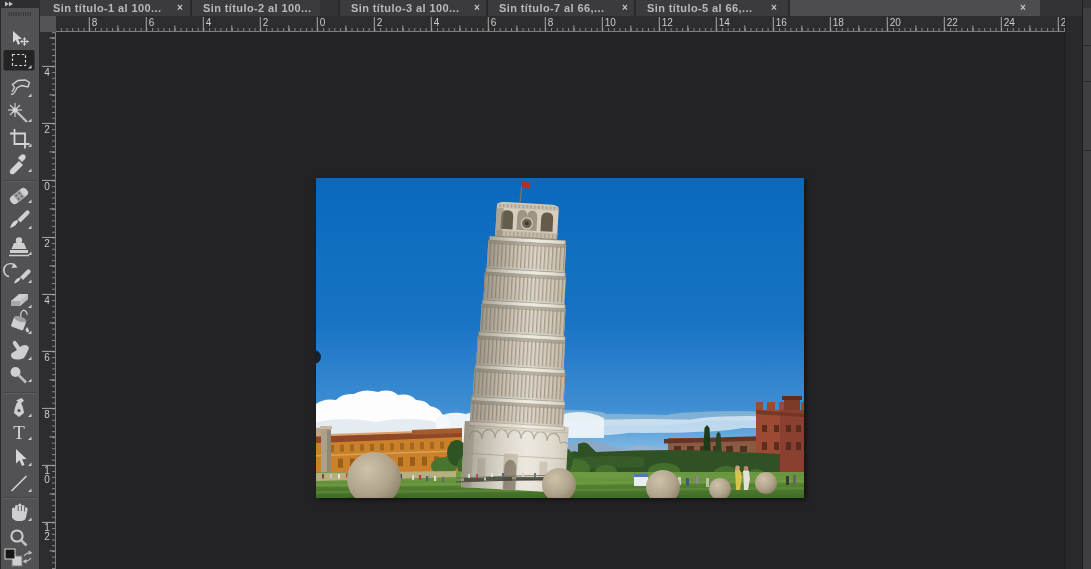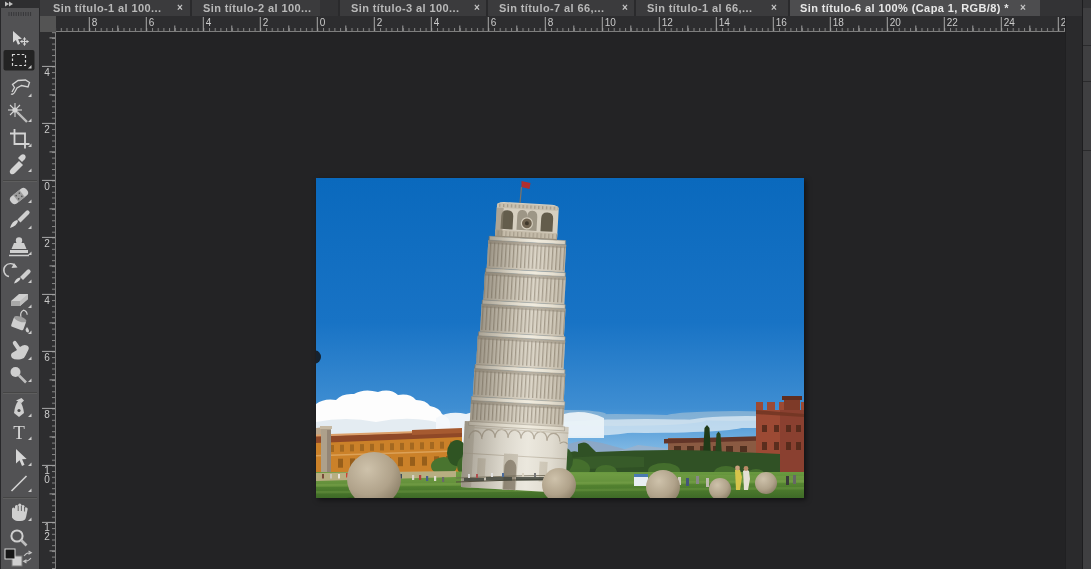--- a/index.html
+++ b/index.html
@@ -34,26 +34,25 @@
         <span class="tx" style="left:11px;">Sin título-3 al 100...</span>
         <span class="cl" style="left:134px;">×</span>
       </div>
     <div class="sep" style="left:446px;"></div>
     <div class="tab" style="left:448px;width:146px;">
         <span class="tx" style="left:11px;">Sin título-7 al 66,...</span>
         <span class="cl" style="left:134px;">×</span>
       </div>
     <div class="sep" style="left:594px;"></div>
     <div class="tab" style="left:596px;width:152px;">
-        <span class="tx" style="left:11px;">Sin título-1 al 66,...</span>
+        <span class="tx" style="left:11px;">Sin título-5 al 66,...</span>
         <span class="cl" style="left:135px;">×</span>
       </div>
     <div class="sep" style="left:748px;"></div>
     <div class="tab active" style="left:750px;width:250px;">
-        <span class="tx" style="left:10px;">Sin título-6 al 100% (Capa 1, RGB/8) *</span>
         <span class="cl" style="left:230px;">×</span>
       </div>
   </div>
 
   <div class="abs" style="left:40px;top:16px;width:16px;height:16px;background:#545454;"></div>
 
   <div class="abs" id="hruler" style="left:56px;top:16px;width:1009px;height:16px;">
   <svg width="1009" height="16">
     <defs>
       <pattern id="hmt" width="5.70" height="16" x="4.80" patternUnits="userSpaceOnUse">

